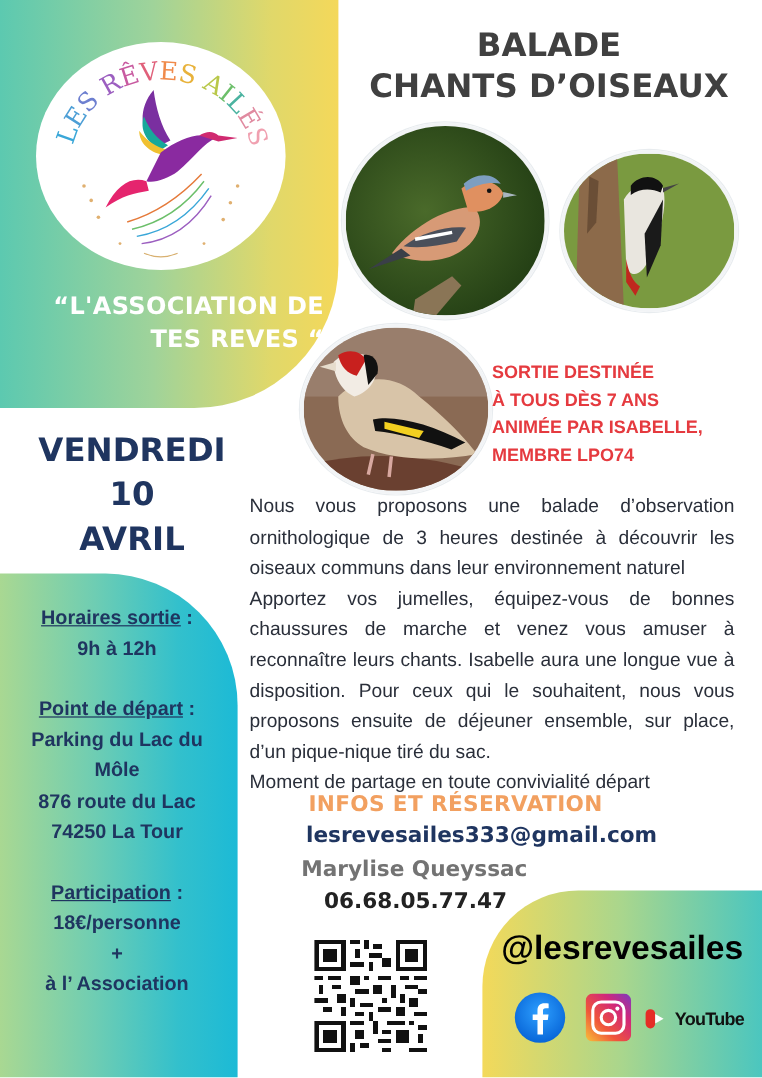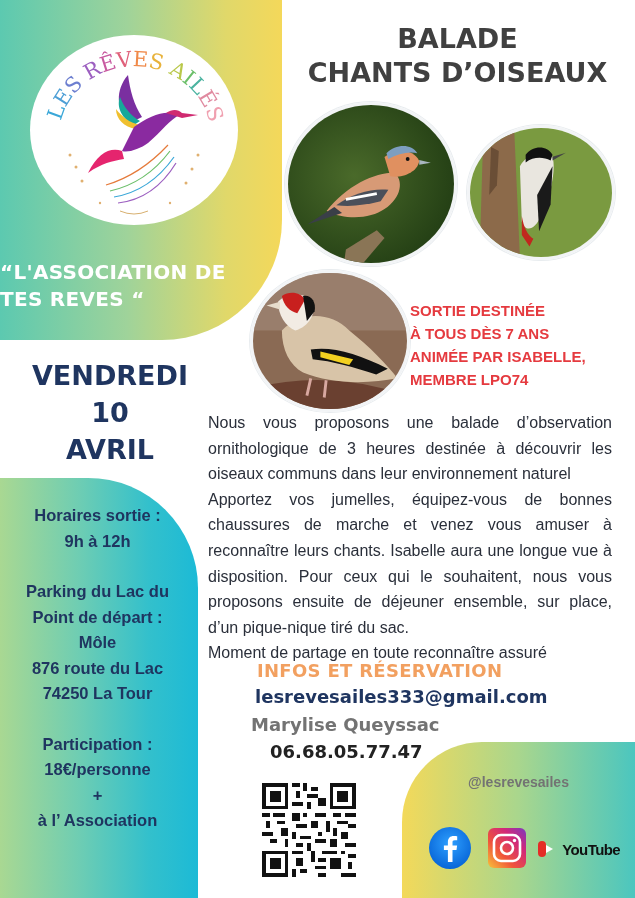--- a/index.html
+++ b/index.html
@@ -11,21 +11,21 @@
       position: absolute; left: 0; top: 0; width: 282px; height: 340px;
       background: linear-gradient(90deg, #5cc9b0 0%, #9fd39a 45%, #e0d86a 80%, #f4d85a 100%);
       border-bottom-right-radius: 120px;
     }
     .logo-circle {
       position: absolute; left: 30px; top: 35px; width: 208px; height: 190px;
       background: #ffffff; border-radius: 50%;
     }
     .logo-svg { position: absolute; left: 0; top: 0; width: 208px; height: 190px; }
     .tagline {
-      position: absolute; left: 0; top: 259px; width: 270px; text-align: left;
+      position: absolute; left: 0; top: 242px; width: 270px; text-align: right;
       color: #ffffff; font-weight: bold; font-size: 20px; line-height: 27px;
       letter-spacing: 0.3px;
       font-family: "DejaVu Sans", sans-serif;
     }
 
     
     .title {
       position: absolute; left: 280px; top: 22px; width: 355px; text-align: center;
       color: #404040; font-weight: bold; font-size: 27px; line-height: 34px;
       font-family: "DejaVu Sans", sans-serif;
@@ -57,21 +57,21 @@
     
     .panel-left {
       position: absolute; left: 0; top: 478px; width: 198px; height: 420px;
       background: linear-gradient(90deg, #a9d892 0%, #6ecdb3 40%, #33c0cc 75%, #1cbad6 100%);
       border-top-right-radius: 110px;
     }
     .info {
       position: absolute; left: 0; top: 503px; width: 195px; text-align: center;
       color: #1f3560; font-weight: bold; font-size: 16.5px; line-height: 25.5px;
     }
-    .info .lbl { }
+    .info .lbl { text-decoration: underline; }
     .info .gap { height: 25px; }
 
     
     .desc {
       position: absolute; left: 208px; top: 410px; width: 404px;
       color: #2a2f3a; font-size: 16px; line-height: 25.6px; text-align: justify;
     }
     .desc p { margin: 0; }
 
     
@@ -96,21 +96,21 @@
     .qr { position: absolute; left: 262px; top: 783px; width: 94px; height: 94px; }
 
     
     .panel-br {
       position: absolute; left: 402px; top: 742px; width: 233px; height: 156px;
       background: linear-gradient(90deg, #f3d95a 0%, #a9d68d 50%, #4bc6bf 100%);
       border-top-left-radius: 80px;
     }
     .handle {
       position: absolute; left: 402px; top: 774px; width: 233px; text-align: center;
-      color: #737373; font-weight: bold; font-size: 14px;
+      color: #000000; font-weight: bold; font-size: 28px;
     }
     .social { position: absolute; top: 826px; }
     .fb { left: 428px; width: 44px; height: 44px; }
     .ig { left: 488px; top: 828px; width: 38px; height: 40px; }
     .yt { left: 538px; top: 838px; width: 82px; height: 22px; display: flex; align-items: center; gap: 16px; }
     .yt-play { width: 22px; height: 16px; background: #e52d27; border-radius: 4px; position: relative; }
     .yt-play::after {
       content: ""; position: absolute; left: 8px; top: 4px;
       border-left: 7px solid #fff; border-top: 4px solid transparent; border-bottom: 4px solid transparent;
     }
@@ -226,36 +226,36 @@
   <div>VENDREDI</div>
   <div>10</div>
   <div>AVRIL</div>
 </div>
 
 <div class="panel-left"></div>
 <div class="info">
   <div><span class="lbl">Horaires sortie</span><span> :</span></div>
   <div>9h à 12h</div>
   <div class="gap"></div>
+  <div><span class="lbl">Point de départ</span><span> :</span></div>
   <div>Parking du Lac du</div>
-  <div><span class="lbl">Point de départ</span><span> :</span></div>
   <div>Môle</div>
   <div>876 route du Lac</div>
   <div>74250 La Tour</div>
   <div class="gap"></div>
   <div><span class="lbl">Participation</span><span> :</span></div>
   <div>18€/personne</div>
   <div>+</div>
   <div>à l’ Association</div>
 </div>
 
 <div class="desc">
   <p>Nous vous proposons une balade d’observation ornithologique de 3 heures destinée à découvrir les oiseaux communs dans leur environnement naturel</p>
   <p>Apportez vos jumelles, équipez-vous de bonnes chaussures de marche et venez vous amuser à reconnaître leurs chants. Isabelle aura une longue vue à disposition. Pour ceux qui le souhaitent, nous vous proposons ensuite de déjeuner ensemble, sur place, d’un pique-nique tiré du sac.</p>
-  <p style="text-align:left">Moment de partage en toute reconnaître assuré</p>
+  <p style="text-align:left">Moment de partage en toute convivialité départ</p>
 </div>
 
 <div class="infos-head">INFOS ET RÉSERVATION</div>
 <div class="email">lesrevesailes333@gmail.com</div>
 <div class="contact-name">Marylise Queyssac</div>
 <div class="contact-phone">06.68.05.77.47</div>
 
 <svg class="qr" viewBox="0 0 25 25" shape-rendering="crispEdges">
   <rect width="25" height="25" fill="#fff"></rect>
   <g fill="#111">

